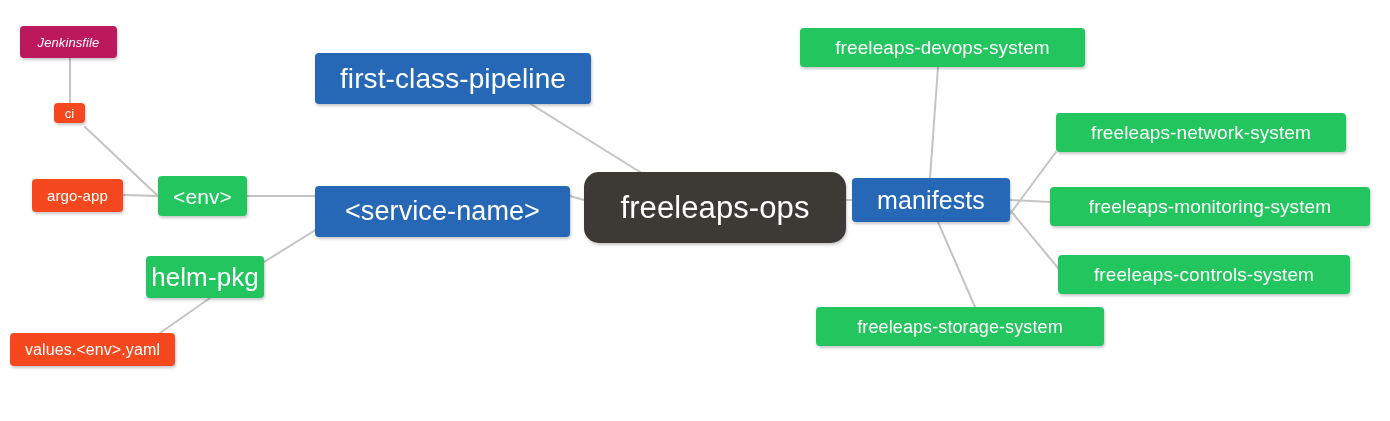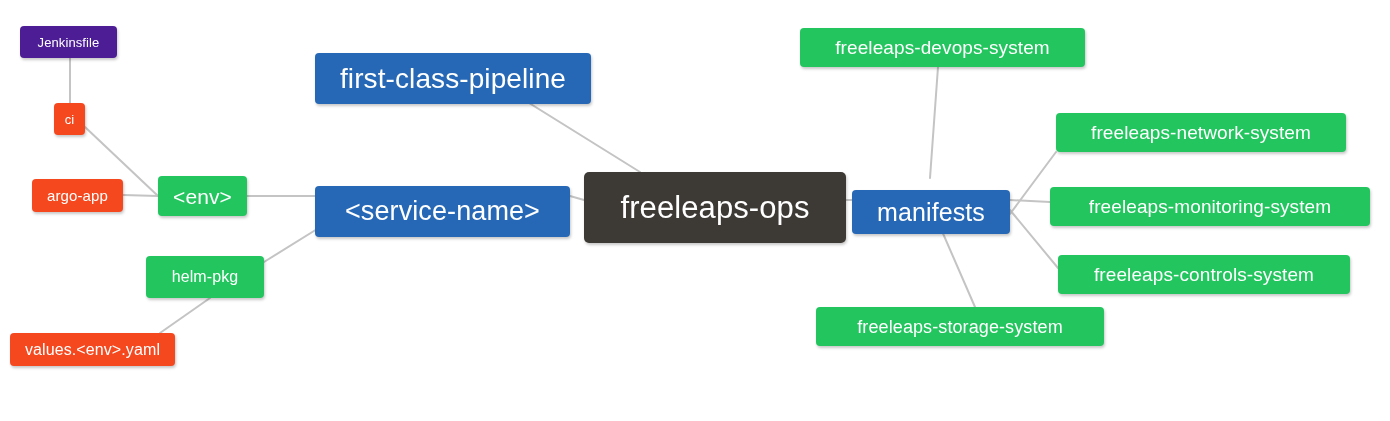--- a/index.html
+++ b/index.html
@@ -36,23 +36,23 @@
     color: #ffffff;
     border-radius: 4px;
     white-space: nowrap;
     line-height: 1;
     letter-spacing: 0.1px;
     box-shadow: 1px 2px 3px rgba(0,0,0,0.22);
     cursor: pointer;
     user-select: none;
   }
   .node.root {
-    border-radius: 5px;
+    border-radius: 15px;
   }
-  .c-amber  { background: #4c1d95; }
+  .c-amber  { background: #be185d; font-style: italic; }
   .c-red    { background: #f5481e; }
   .c-green  { background: #22c55e; }
   .c-blue   { background: #2668b5; margin-top: 16px; }
   .c-dark   { background: #3d3935; }
 </style>
 </head>
 <body>
 
 <div id="mindmap">
   <svg id="edge-layer" viewBox="0 0 1390 421" xmlns="http://www.w3.org/2000/svg">
@@ -66,28 +66,28 @@
       <line x1="570" y1="196" x2="584" y2="200" stroke="#c4c4c4" stroke-width="2" stroke-linecap="round"></line>
       <line x1="846" y1="200" x2="852" y2="200" stroke="#c4c4c4" stroke-width="2" stroke-linecap="round"></line>
       <line x1="930" y1="178" x2="938" y2="67" stroke="#c4c4c4" stroke-width="2" stroke-linecap="round"></line>
       <line x1="1010" y1="214" x2="1056" y2="152" stroke="#c4c4c4" stroke-width="2" stroke-linecap="round"></line>
       <line x1="1010" y1="200" x2="1050" y2="202" stroke="#c4c4c4" stroke-width="2" stroke-linecap="round"></line>
       <line x1="1010" y1="210" x2="1058" y2="268" stroke="#c4c4c4" stroke-width="2" stroke-linecap="round"></line>
       <line x1="938" y1="222" x2="975" y2="307" stroke="#c4c4c4" stroke-width="2" stroke-linecap="round"></line>
     </svg>
   <div id="node-layer">
       <div class="node c-amber" style="left: 20px; top: 26px; width: 97px; height: 32px; font-size: 13px;">Jenkinsfile</div>
-      <div class="node c-red" style="left: 54px; top: 103px; width: 31px; height: 32px; font-size: 13px;">ci</div>
+      <div class="node c-red" style="left: 54px; top: 103px; width: 31px; height: 20px; font-size: 13px;">ci</div>
       <div class="node c-red" style="left: 32px; top: 179px; width: 91px; height: 33px; font-size: 15px;">argo-app</div>
       <div class="node c-green" style="left: 158px; top: 176px; width: 89px; height: 40px; font-size: 21px;">&lt;env&gt;</div>
-      <div class="node c-green" style="left: 146px; top: 256px; width: 118px; height: 42px; font-size: 16px;">helm-pkg</div>
+      <div class="node c-green" style="left: 146px; top: 256px; width: 118px; height: 42px; font-size: 26px;">helm-pkg</div>
       <div class="node c-red" style="left: 10px; top: 333px; width: 165px; height: 33px; font-size: 16px;">values.&lt;env&gt;.yaml</div>
       <div class="node c-blue" style="left: 315px; top: 37px; width: 276px; height: 51px; font-size: 28px;">first-class-pipeline</div>
       <div class="node c-blue" style="left: 315px; top: 170px; width: 255px; height: 51px; font-size: 27px;">&lt;service-name&gt;</div>
       <div class="node c-dark root" style="left: 584px; top: 172px; width: 262px; height: 71px; font-size: 31px;">freeleaps-ops</div>
-      <div class="node c-blue" style="left: 852px; top: 174px; width: 158px; height: 44px; font-size: 25px;">manifests</div>
+      <div class="node c-blue" style="left: 852px; top: 162px; width: 158px; height: 44px; font-size: 25px;">manifests</div>
       <div class="node c-green" style="left: 800px; top: 28px; width: 285px; height: 39px; font-size: 19px;">freeleaps-devops-system</div>
       <div class="node c-green" style="left: 1056px; top: 113px; width: 290px; height: 39px; font-size: 19px;">freeleaps-network-system</div>
       <div class="node c-green" style="left: 1050px; top: 187px; width: 320px; height: 39px; font-size: 19px;">freeleaps-monitoring-system</div>
       <div class="node c-green" style="left: 1058px; top: 255px; width: 292px; height: 39px; font-size: 19px;">freeleaps-controls-system</div>
       <div class="node c-green" style="left: 816px; top: 307px; width: 288px; height: 39px; font-size: 18px;">freeleaps-storage-system</div>
     </div>
 </div>
 
 </body></html>

